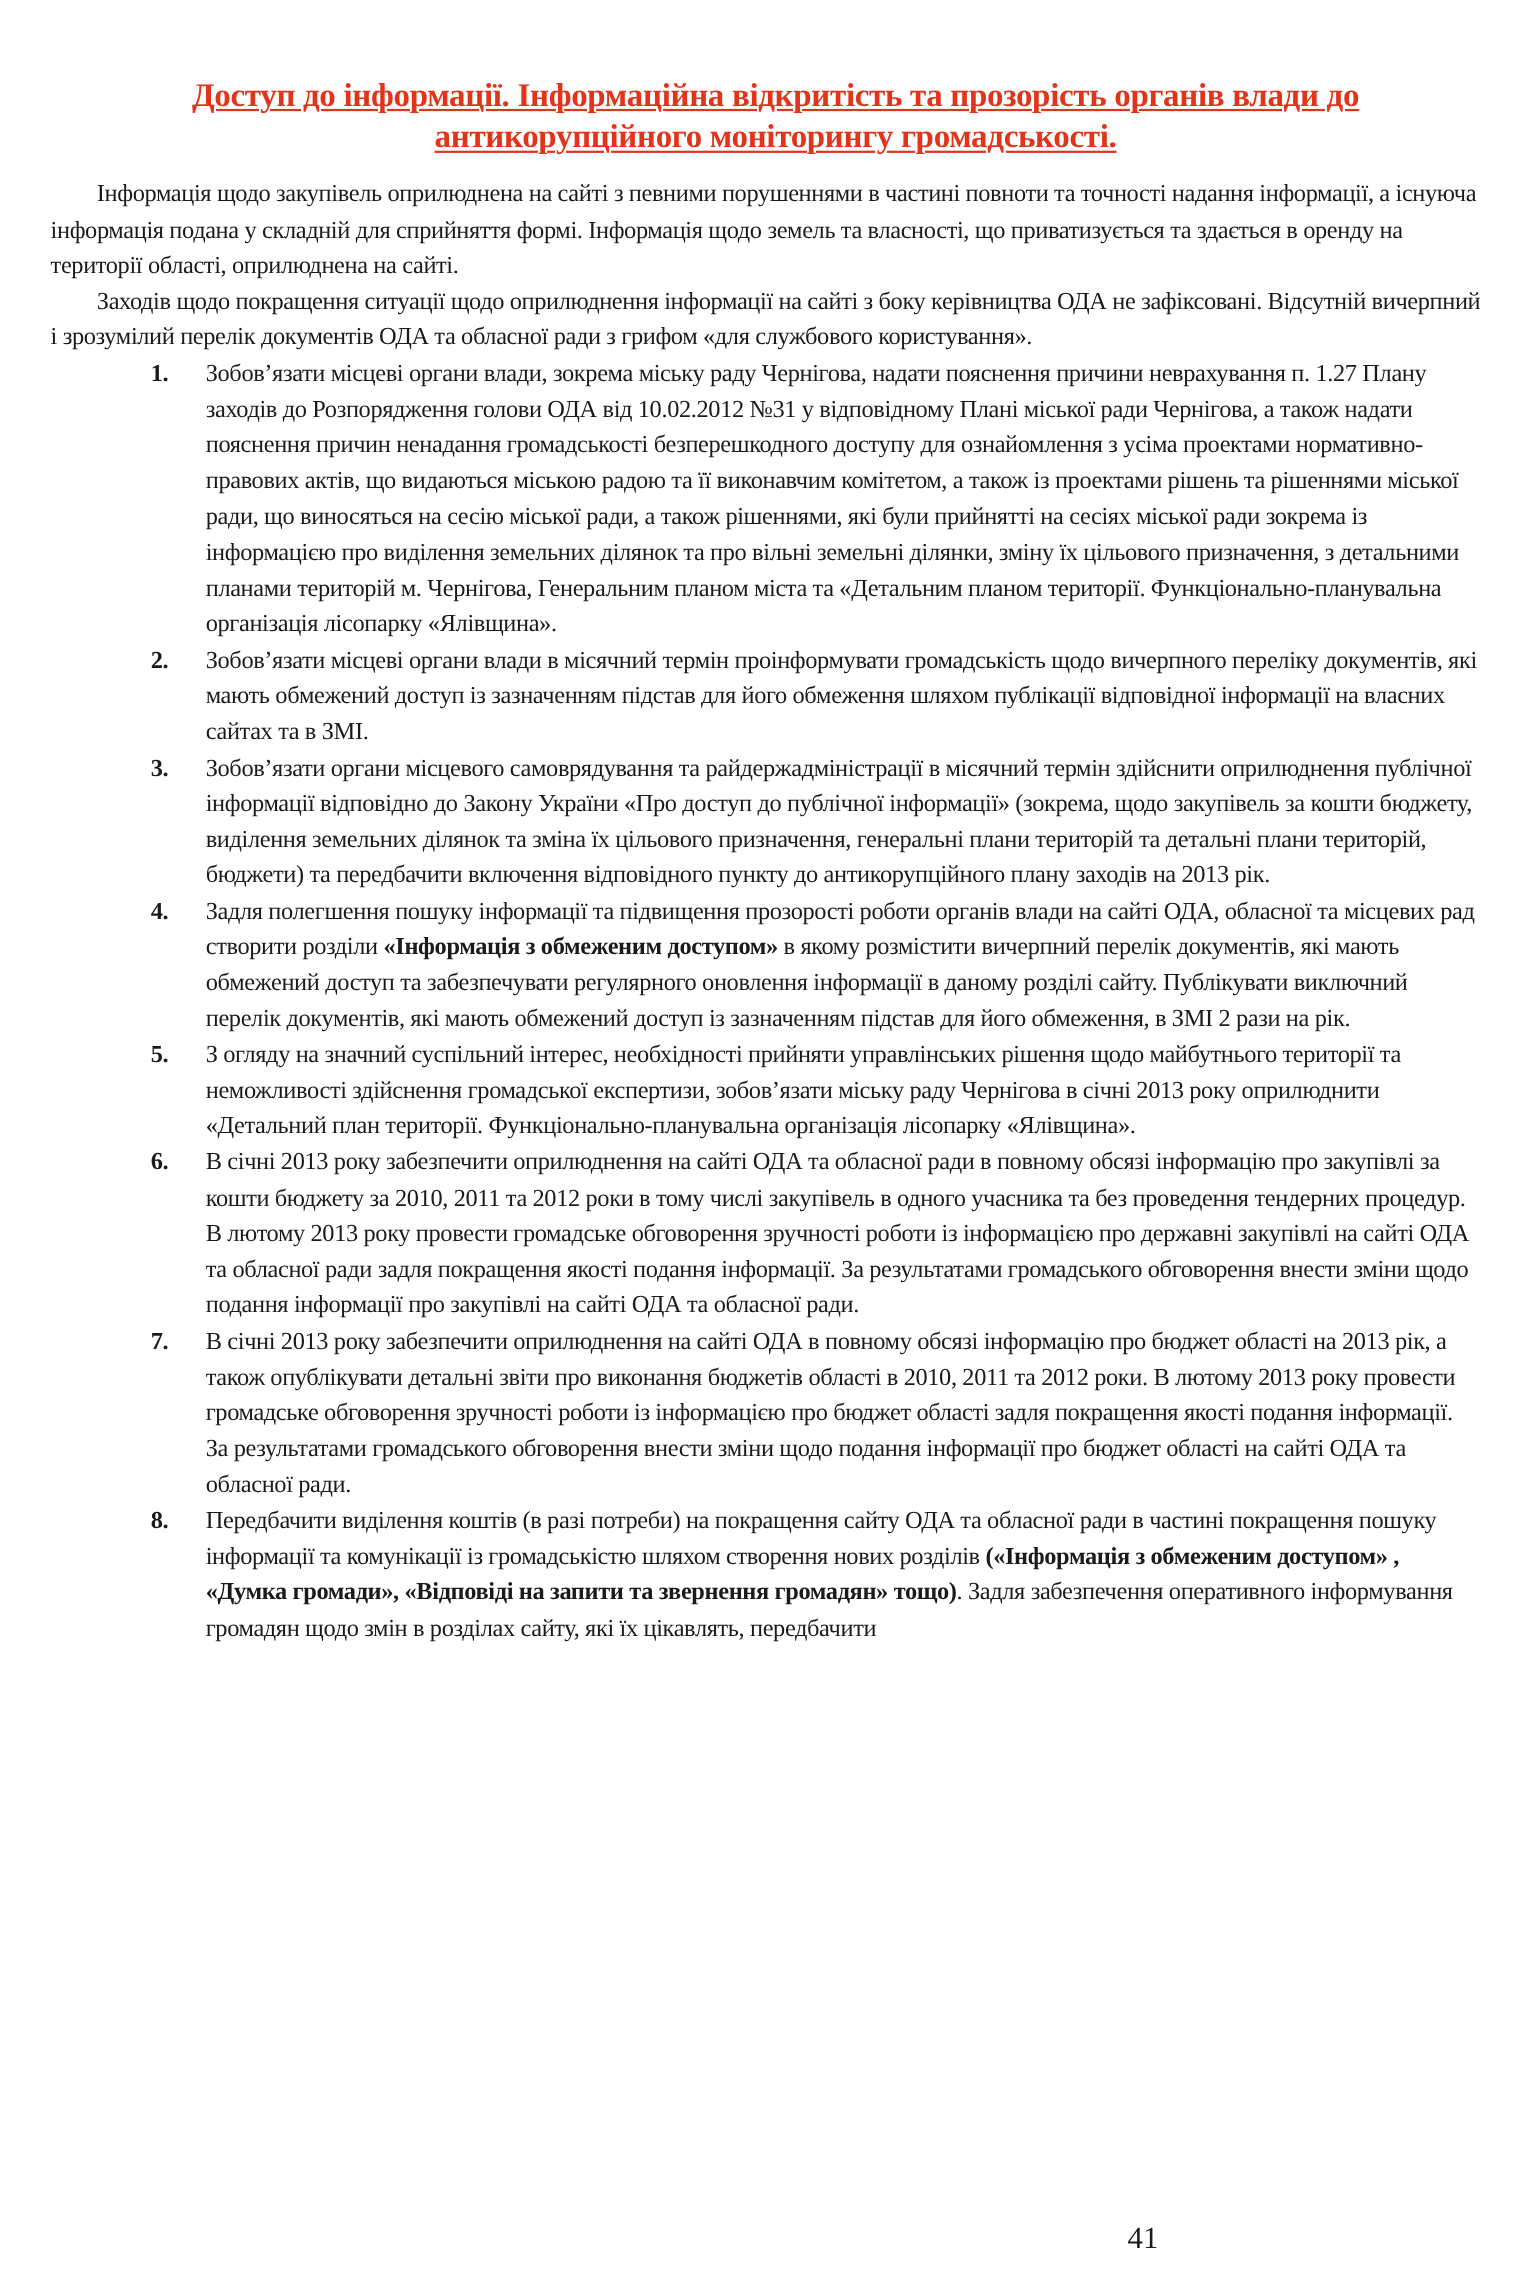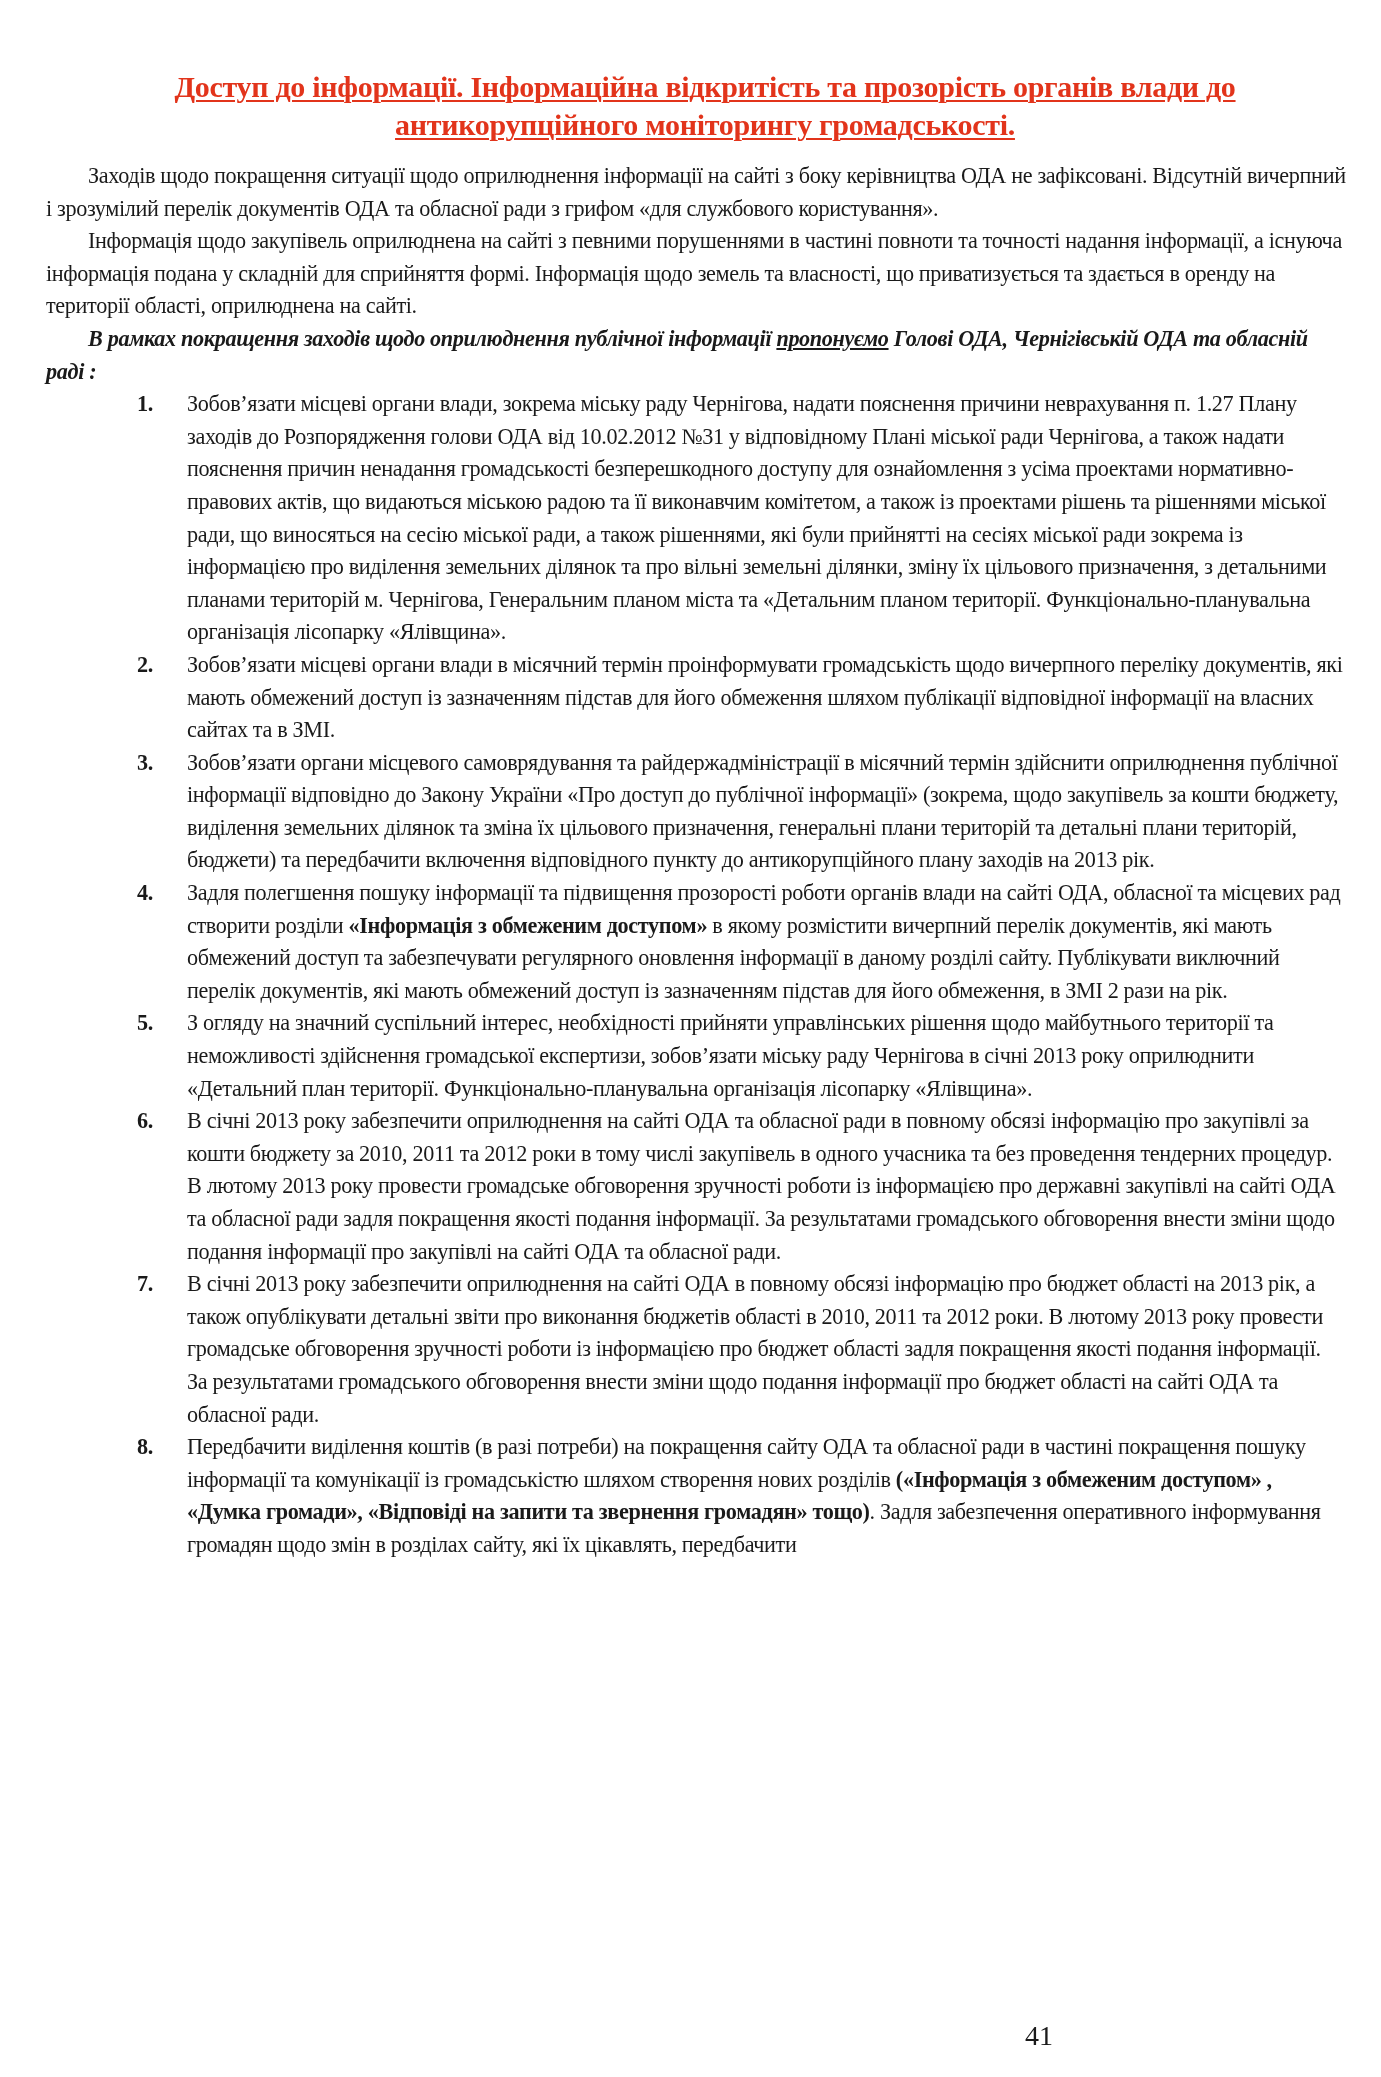--- a/index.html
+++ b/index.html
@@ -66,23 +66,22 @@
     color: #1a1a1a;
   }
 </style>
 </head>
 <body>
 
 <div class="page">
   <h1 class="title">Доступ до інформації. Інформаційна відкритість та прозорість органів влади до антикорупційного моніторингу громадськості.</h1>
 
   <div class="body">
+    <p class="para">Інформація щодо закупівель оприлюднена на сайті з певними порушеннями в частині повноти та точності надання інформації, а існуюча інформація подана у складній для сприйняття формі. Інформація щодо земель та власності, що приватизується та здається в оренду на території області, оприлюднена на сайті.</p>
     <p class="para">Заходів щодо покращення ситуації щодо оприлюднення інформації на сайті з боку керівництва ОДА не зафіксовані. Відсутній вичерпний і зрозумілий перелік документів ОДА та обласної ради з грифом «для службового користування».</p>
-    <p class="para">Інформація щодо закупівель оприлюднена на сайті з певними порушеннями в частині повноти та точності надання інформації, а існуюча інформація подана у складній для сприйняття формі. Інформація щодо земель та власності, що приватизується та здається в оренду на території області, оприлюднена на сайті.</p>
-    <p class="para bi"><span>В рамках покращення заходів щодо оприлюднення публічної інформації </span><span class="u">пропонуємо</span><span> Голові ОДА, Чернігівській ОДА та обласній раді :</span></p>
 
     <ol class="recs" id="recs">
         <li><span class="num">1.</span><span>Зобов’язати місцеві органи влади, зокрема міську раду Чернігова, надати  пояснення причини неврахування п. 1.27 Плану заходів до Розпорядження голови ОДА від 10.02.2012 №31 у відповідному Плані міської ради Чернігова, а також надати пояснення причин ненадання громадськості безперешкодного доступу для ознайомлення з усіма проектами нормативно-правових актів, що видаються міською радою та її виконавчим комітетом, а також із проектами рішень та рішеннями міської ради, що виносяться на сесію міської ради, а також рішеннями, які були прийнятті на сесіях  міської  ради зокрема із інформацією про виділення земельних ділянок та про вільні земельні ділянки, зміну їх цільового призначення, з детальними планами територій м. Чернігова,  Генеральним планом міста та «Детальним планом території. Функціонально-планувальна організація лісопарку «Ялівщина».</span></li>
         <li><span class="num">2.</span><span>Зобов’язати місцеві органи влади в місячний термін проінформувати громадськість щодо вичерпного переліку документів, які мають обмежений доступ із зазначенням підстав для його обмеження шляхом публікації відповідної інформації на власних сайтах та в ЗМІ.</span></li>
         <li><span class="num">3.</span><span>Зобов’язати органи місцевого самоврядування  та райдержадміністрації в місячний термін здійснити оприлюднення публічної інформації відповідно до Закону України «Про доступ до публічної інформації» (зокрема, щодо закупівель за кошти бюджету, виділення земельних ділянок та зміна їх цільового призначення, генеральні плани територій та детальні плани територій, бюджети)  та передбачити включення відповідного пункту до антикорупційного плану заходів на 2013 рік.</span></li>
         <li><span class="num">4.</span><span>Задля полегшення пошуку інформації та підвищення прозорості роботи органів влади на сайті ОДА, обласної та місцевих рад створити розділи </span><span class="b">«Інформація з обмеженим доступом»</span><span> в якому розмістити вичерпний перелік документів, які мають обмежений доступ та забезпечувати регулярного оновлення інформації в даному розділі сайту. Публікувати  виключний перелік  документів, які мають обмежений доступ із зазначенням підстав для його обмеження, в ЗМІ 2 рази на рік.</span></li>
         <li><span class="num">5.</span><span>З огляду на  значний суспільний інтерес, необхідності   прийняти управлінських рішення щодо майбутнього території та неможливості здійснення громадської експертизи, зобов’язати міську раду Чернігова в  січні 2013 року оприлюднити  «Детальний план території. Функціонально-планувальна організація лісопарку «Ялівщина».</span></li>
         <li><span class="num">6.</span><span>В  січні 2013 року забезпечити оприлюднення на сайті ОДА та обласної ради  в повному обсязі інформацію про закупівлі за кошти бюджету за 2010, 2011 та 2012 роки в тому числі закупівель в одного учасника та без проведення тендерних процедур. В лютому 2013 року провести громадське обговорення зручності роботи із інформацією про державні закупівлі на сайті ОДА та обласної ради задля покращення якості подання інформації. За результатами громадського обговорення внести зміни щодо подання інформації про закупівлі на сайті ОДА та обласної ради.</span></li>
         <li><span class="num">7.</span><span>В  січні 2013 року забезпечити оприлюднення на сайті ОДА  в повному обсязі інформацію про бюджет області на 2013 рік, а також опублікувати детальні звіти про виконання бюджетів області в 2010, 2011 та 2012 роки. В лютому 2013 року провести громадське обговорення зручності роботи із інформацією про бюджет області задля покращення якості подання інформації. За результатами громадського обговорення внести зміни щодо подання інформації про бюджет області  на сайті ОДА та обласної ради.</span></li>
         <li><span class="num">8.</span><span>Передбачити виділення коштів (в разі потреби) на покращення сайту ОДА та обласної ради в частині покращення пошуку інформації та комунікації із громадськістю шляхом створення нових розділів </span><span class="b">(«Інформація з обмеженим доступом» ,  «Думка громади», «Відповіді на запити та звернення громадян» тощо)</span><span>. Задля забезпечення оперативного інформування громадян щодо змін в розділах сайту, які їх цікавлять, передбачити</span></li>

